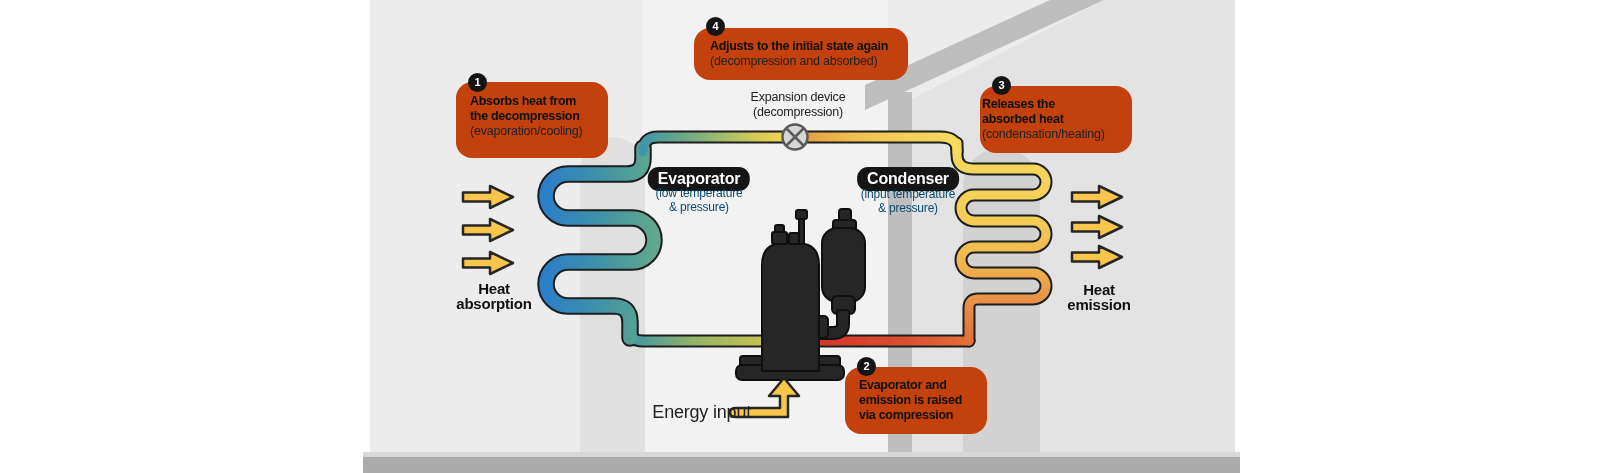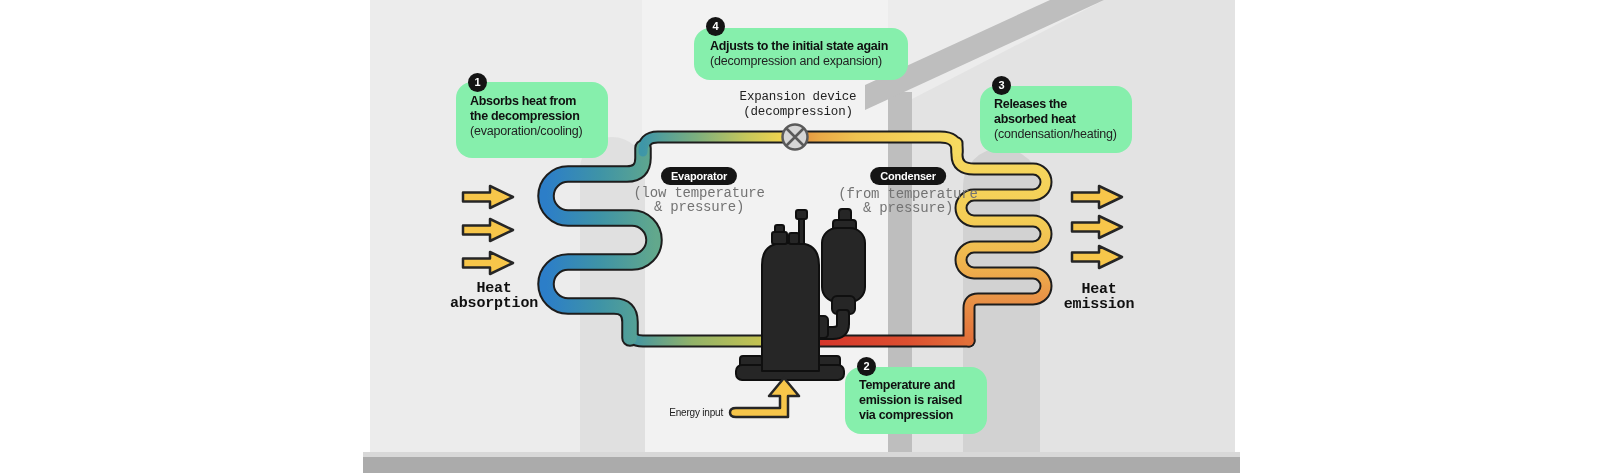--- a/index.html
+++ b/index.html
@@ -1,28 +1,28 @@
 <!DOCTYPE html>
 <html><head>
 <meta charset="utf-8">
 <style>
   html,body{margin:0;padding:0;background:#ffffff;}
   #stage{position:relative;width:1600px;height:473px;background:#ffffff;overflow:hidden;
          font-family:"Liberation Sans","DejaVu Sans",sans-serif;color:#111;}
   #art{position:absolute;left:0;top:0;width:1600px;height:473px;}
-  .callout{position:absolute;background:#86efac;border-radius:16px;box-sizing:border-box;}
+  .callout{position:absolute;background:#c2410c;border-radius:16px;box-sizing:border-box;}
   .badge{position:absolute;width:19px;height:19px;border-radius:50%;background:#141414;color:#fff;
          font-size:11px;font-weight:bold;text-align:center;line-height:19px;}
   .c-text{position:absolute;font-size:12.5px;line-height:15px;letter-spacing:-0.3px;white-space:nowrap;}
   .b{font-weight:bold;color:#101010;}
   .n{font-weight:normal;color:#222;letter-spacing:-0.2px;}
-  .centered{transform:translateX(-50%);text-align:center;font-family:Liberation Mono, monospace;}
+  .centered{transform:translateX(-50%);text-align:center;}
   .pill{position:absolute;transform:translateX(-50%);background:#151515;color:#fff;
-        font-size:11px;font-weight:bold;letter-spacing:-0.2px;padding:3px 10px;border-radius:11px;white-space:nowrap;}
-  .subnote{position:absolute;font-size:14px;line-height:14px;letter-spacing:-0.2px;color:#737373;white-space:nowrap;}
+        font-size:16px;font-weight:bold;letter-spacing:-0.2px;padding:3px 10px;border-radius:11px;white-space:nowrap;}
+  .subnote{position:absolute;font-size:12px;line-height:14px;letter-spacing:-0.2px;color:#0c4a6e;white-space:nowrap;}
   .flowlabel{position:absolute;font-size:15px;font-weight:bold;line-height:15px;letter-spacing:-0.2px;
              color:#101010;white-space:nowrap;}
 </style>
 </head>
 <body>
 
 <div id="stage">
 
   <svg id="art" viewBox="0 0 1600 473">
     <defs>
@@ -137,64 +137,64 @@
       <div class="b">Absorbs heat from</div>
       <div class="b">the decompression</div>
       <div class="n">(evaporation/cooling)</div>
     </div>
   </div>
   <div class="badge" style="left:468px;top:73px;">1</div>
 
   <div class="callout" style="left:694px;top:28px;width:214px;height:52px;">
     <div class="c-text" style="left:16px;top:11px;">
       <div class="b">Adjusts to the initial state again</div>
-      <div class="n">(decompression and expansion)</div>
+      <div class="n">(decompression and absorbed)</div>
     </div>
   </div>
   <div class="badge" style="left:706px;top:17px;">4</div>
 
   <div class="callout" style="left:980px;top:86px;width:152px;height:67px;">
-    <div class="c-text" style="left:14px;top:11px;">
+    <div class="c-text" style="left:2px;top:11px;">
       <div class="b">Releases the</div>
       <div class="b">absorbed heat</div>
       <div class="n">(condensation/heating)</div>
     </div>
   </div>
   <div class="badge" style="left:992px;top:76px;">3</div>
 
   <div class="callout" style="left:845px;top:367px;width:142px;height:67px;">
     <div class="c-text" style="left:14px;top:11px;">
-      <div class="b">Temperature and</div>
+      <div class="b">Evaporator and</div>
       <div class="b">emission is raised</div>
       <div class="b">via compression</div>
     </div>
   </div>
   <div class="badge" style="left:857px;top:357px;">2</div>
 
   <div class="c-text centered n" style="left:798px;top:90px;">
     <div>Expansion device</div>
     <div>(decompression)</div>
   </div>
 
   <div class="pill" style="left:699px;top:167px;">Evaporator</div>
   <div class="subnote centered" style="left:699px;top:186px;">
     <div>(low temperature</div>
     <div>&amp; pressure)</div>
   </div>
 
   <div class="pill" style="left:908px;top:167px;">Condenser</div>
   <div class="subnote centered" style="left:908px;top:187px;">
-    <div>(from temperature</div>
+    <div>(input temperature</div>
     <div>&amp; pressure)</div>
   </div>
 
   <div class="flowlabel centered" style="left:494px;top:281px;">
     <div>Heat</div>
     <div>absorption</div>
   </div>
   <div class="flowlabel centered" style="left:1099px;top:282px;">
     <div>Heat</div>
     <div>emission</div>
   </div>
 
-  <div class="c-text n" style="left:556px;top:405px;width:167px;text-align:right;font-size:10px;">Energy input</div>
+  <div class="c-text n" style="left:584px;top:405px;width:167px;text-align:right;font-size:18px;">Energy input</div>
 
 </div>
 
 </body></html>

